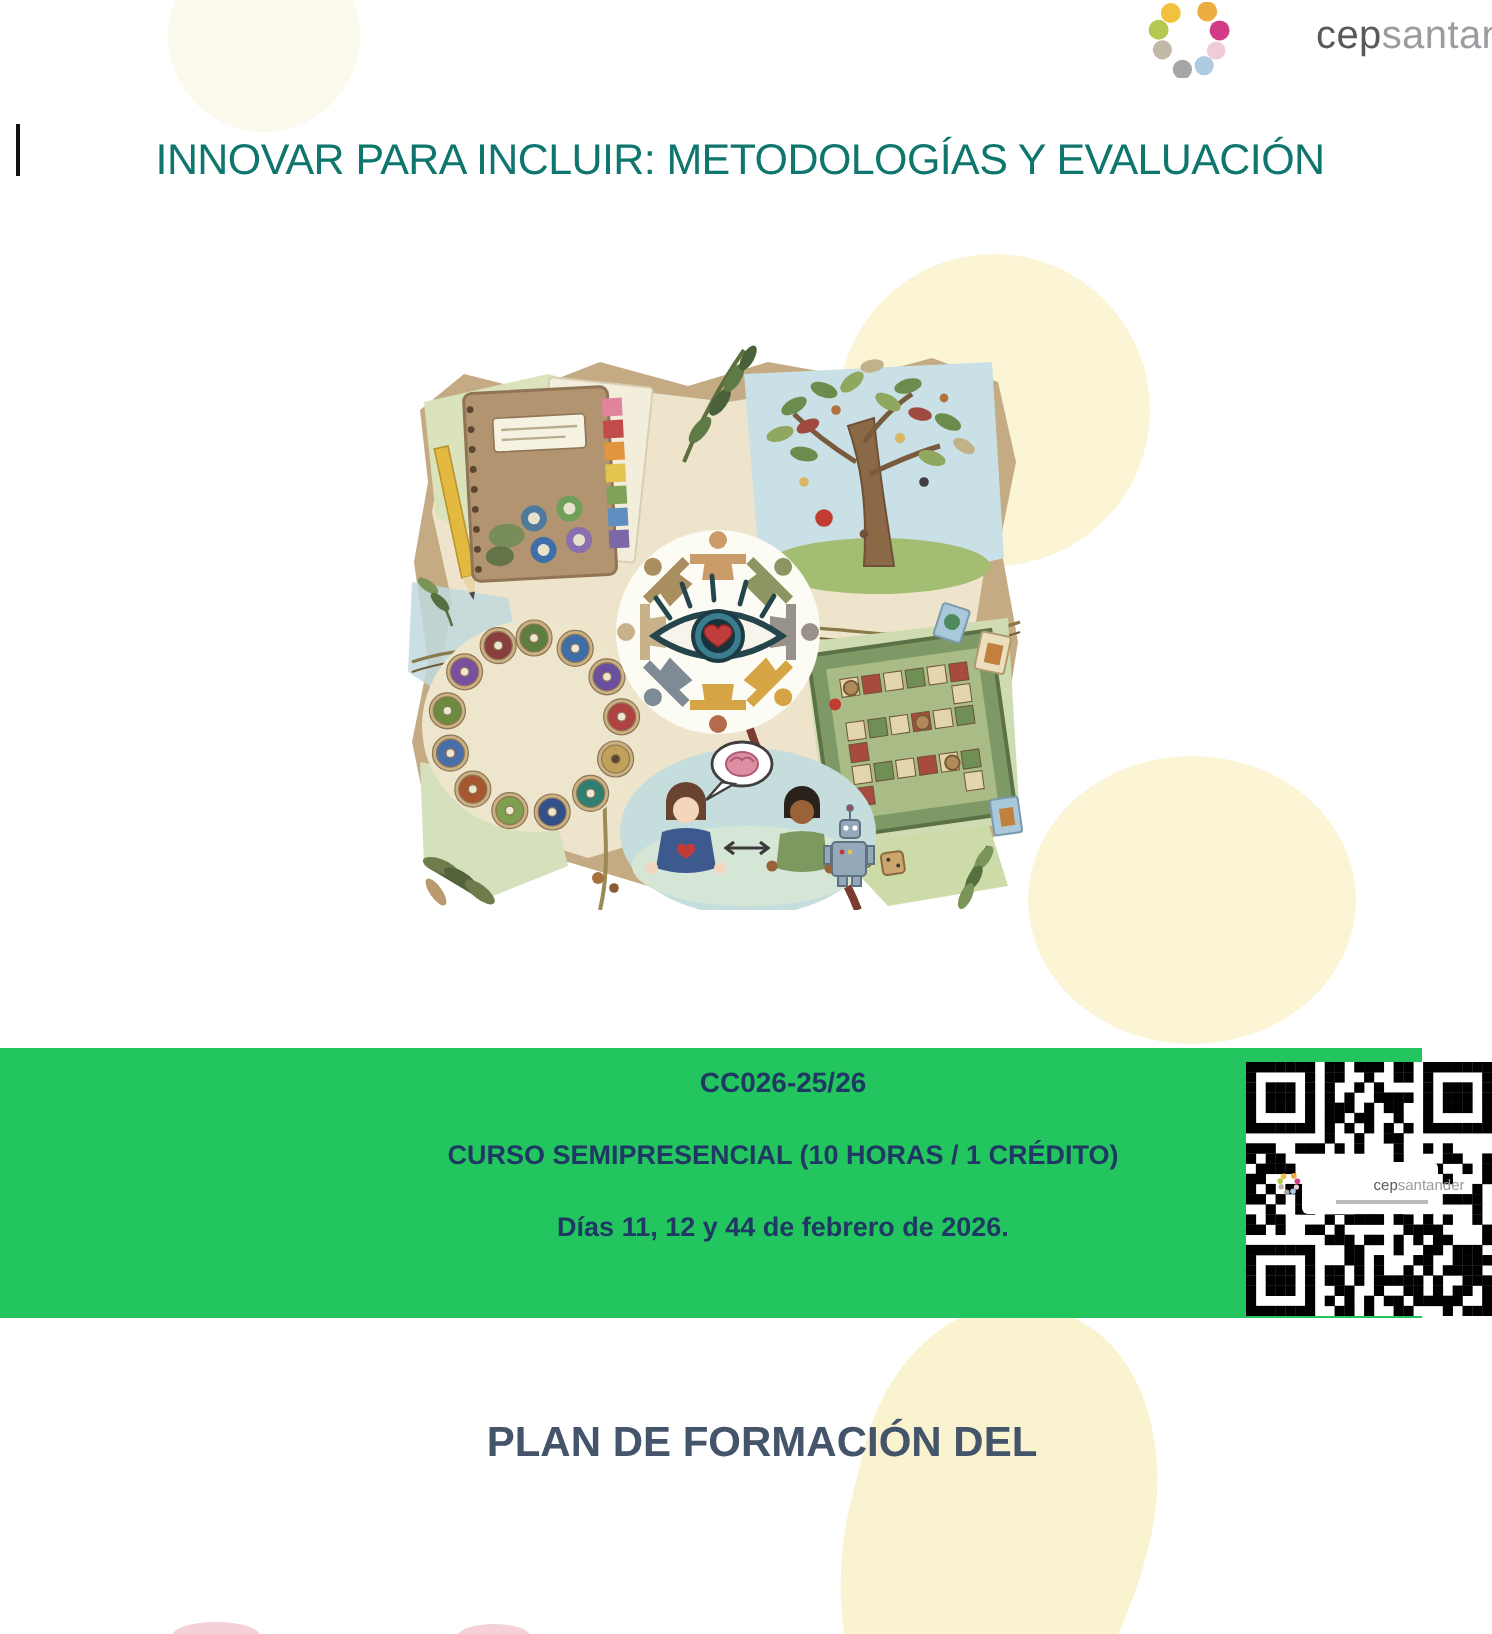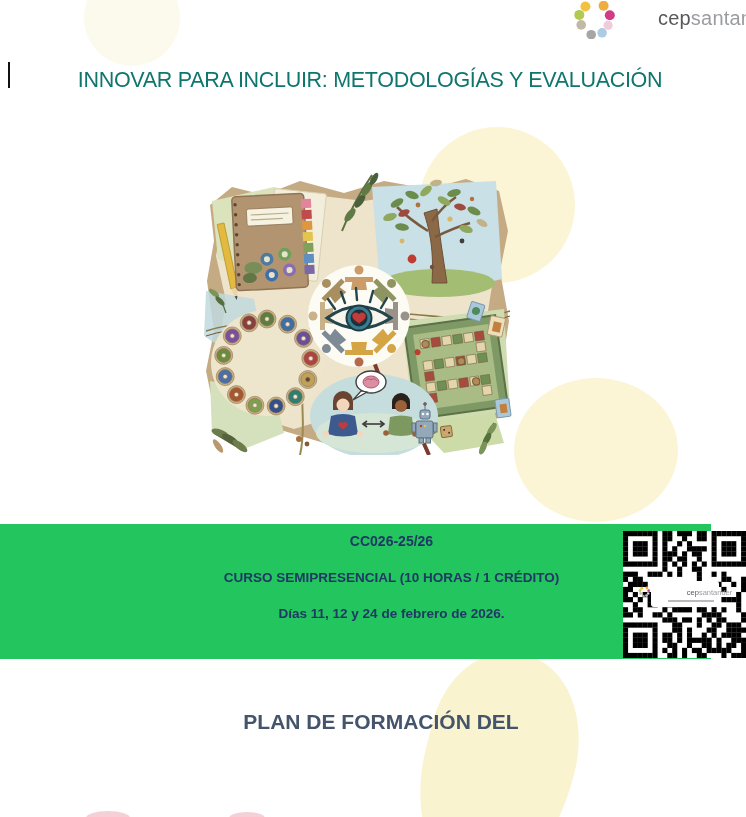--- a/index.html
+++ b/index.html
@@ -425,21 +425,21 @@
   </g>
   <circle cx="95" cy="268" r="3" fill="#A9703F"></circle>
       <circle cx="103" cy="273" r="2.4" fill="#8A5A33"></circle>
 </svg>
 </div>
 
 <div class="abs banner">
   <div class="banner-inner">
     <p class="banner-line1">CC026-25/26</p>
     <p class="banner-line2">CURSO SEMIPRESENCIAL (10 HORAS / 1 CRÉDITO)</p>
-    <p class="banner-line3">Días 11, 12 y 24 de febrero de 2026.</p>
+    <p class="banner-line3">Días 11, 12 y 44 de febrero de 2026.</p>
   </div>
 </div>
 
 <div class="abs qr">
   <svg id="qr-svg" width="123" height="127" viewBox="0 0 123 127">
       <rect x="0.00" y="0.00" width="5.07" height="5.23" fill="#000"></rect>
       <rect x="4.92" y="0.00" width="5.07" height="5.23" fill="#000"></rect>
       <rect x="9.84" y="0.00" width="5.07" height="5.23" fill="#000"></rect>
       <rect x="14.76" y="0.00" width="5.07" height="5.23" fill="#000"></rect>
       <rect x="19.68" y="0.00" width="5.07" height="5.23" fill="#000"></rect>

